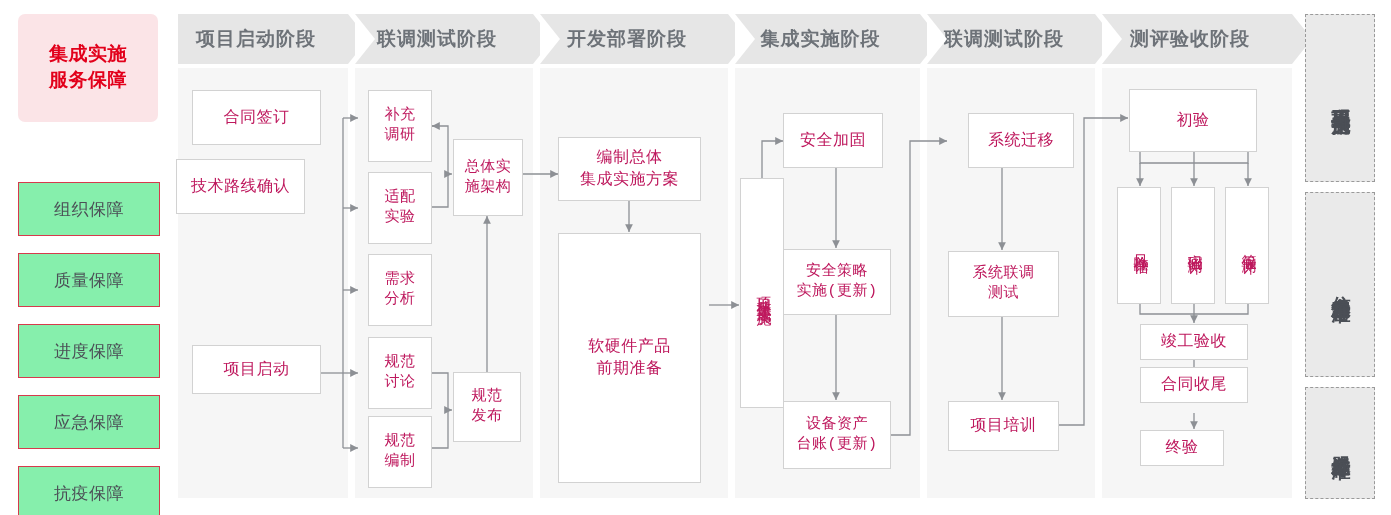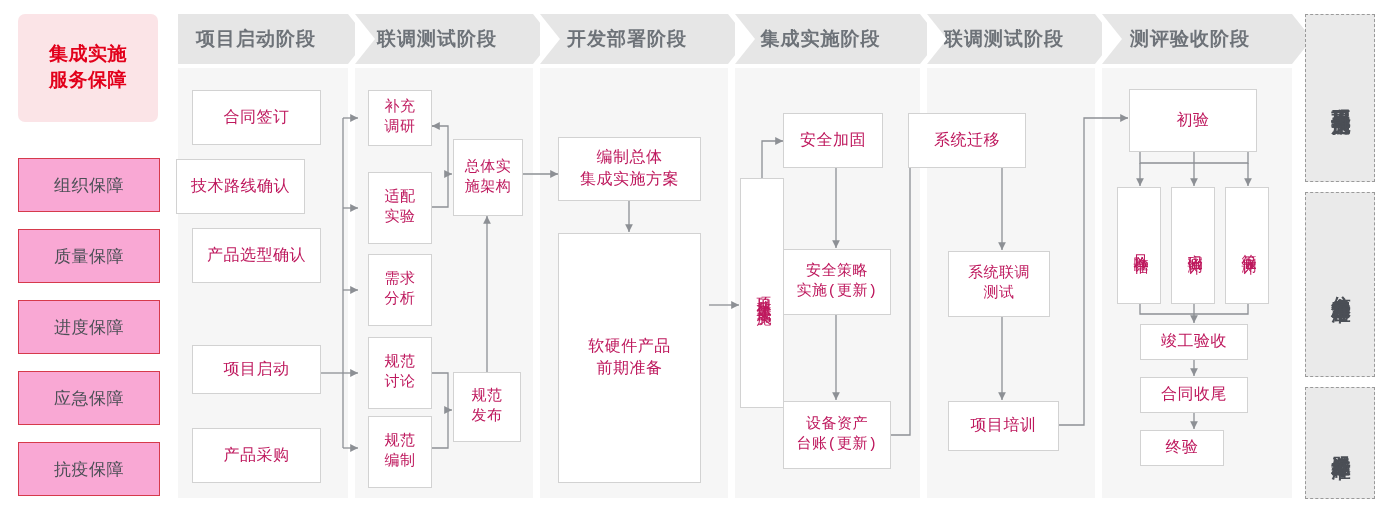--- a/index.html
+++ b/index.html
@@ -25,26 +25,27 @@
     text-align:center;
     color:#e2001b;
     font-weight:bold;
     font-size:19px;
     line-height:26px;
     letter-spacing:.5px;
   }
   .rail-item{
     position:absolute;
     left:18px; width:140px; height:52px;
-    background:#f9a8d4;
+    background:#86efac;
     border:1.6px solid #d63a4c;
     display:flex;align-items:center;justify-content:center;
     color:#4b4f56;
     font-size:17px;
     letter-spacing:.5px;
+    margin-top:24px;
   }
   
   .col-body{
     position:absolute;
     top:68px;
     background:#f6f6f6;
   }
   .col-head{
     position:absolute;
     top:14px;
@@ -230,31 +231,25 @@
       <path d="M1194,413 L1194,429" marker-end="url(#ah)"></path>
     </g>
   </svg>
 
   <div class="node" style="left:192px;top:90px;width:129px;height:55px">
     <span>合同签订</span>
   </div>
   <div class="node" style="left:176px;top:159px;width:129px;height:55px">
     <span>技术路线确认</span>
   </div>
-  <div class="node" style="left:192px;top:228px;width:129px;height:55px">
-    <span>产品选型确认</span>
-  </div>
   <div class="node" style="left:192px;top:345px;width:129px;height:49px">
     <span>项目启动</span>
   </div>
-  <div class="node" style="left:192px;top:428px;width:129px;height:55px">
-    <span>产品采购</span>
-  </div>
-
-  <div class="node sm" style="left:368px;top:90px;width:64px;height:56px">
+
+  <div class="node sm" style="left:368px;top:90px;width:64px;height:72px">
     <span>
       <span>补充</span><br>
       <span>调研</span>
     </span>
   </div>
   <div class="node sm" style="left:368px;top:172px;width:64px;height:72px">
     <span>
       <span>适配</span><br>
       <span>实验</span>
     </span>
@@ -315,24 +310,24 @@
       <span>实施(更新)</span>
     </span>
   </div>
   <div class="node sm" style="left:783px;top:401px;width:108px;height:68px">
     <span>
       <span>设备资产</span><br>
       <span>台账(更新)</span>
     </span>
   </div>
 
-  <div class="node" style="left:908px;top:113px;width:118px;height:55px">
+  <div class="node" style="left:968px;top:113px;width:106px;height:55px">
     <span>系统迁移</span>
   </div>
-  <div class="node sm" style="left:948px;top:251px;width:102px;height:66px">
+  <div class="node sm" style="left:948px;top:251px;width:111px;height:66px">
     <span>
       <span>系统联调</span><br>
       <span>测试</span>
     </span>
   </div>
   <div class="node" style="left:948px;top:401px;width:111px;height:50px">
     <span>项目培训</span>
   </div>
 
   <div class="node" style="left:1129px;top:89px;width:128px;height:63px">
@@ -343,21 +338,21 @@
   </div>
   <div class="node vert sm" style="left:1171px;top:187px;width:44px;height:117px">
     <span>密码测评</span>
   </div>
   <div class="node vert sm" style="left:1225px;top:187px;width:44px;height:117px">
     <span>等保测评</span>
   </div>
   <div class="node" style="left:1140px;top:324px;width:108px;height:36px">
     <span>竣工验收</span>
   </div>
-  <div class="node" style="left:1140px;top:377px;width:108px;height:36px">
+  <div class="node" style="left:1140px;top:367px;width:108px;height:36px">
     <span>合同收尾</span>
   </div>
   <div class="node" style="left:1140px;top:430px;width:84px;height:36px">
     <span>终验</span>
   </div>
 
   <div class="std" style="top:14px;height:168px">
     <span class="std-txt">工程项目实施指引</span>
   </div>
   <div class="std" style="top:192px;height:185px">

